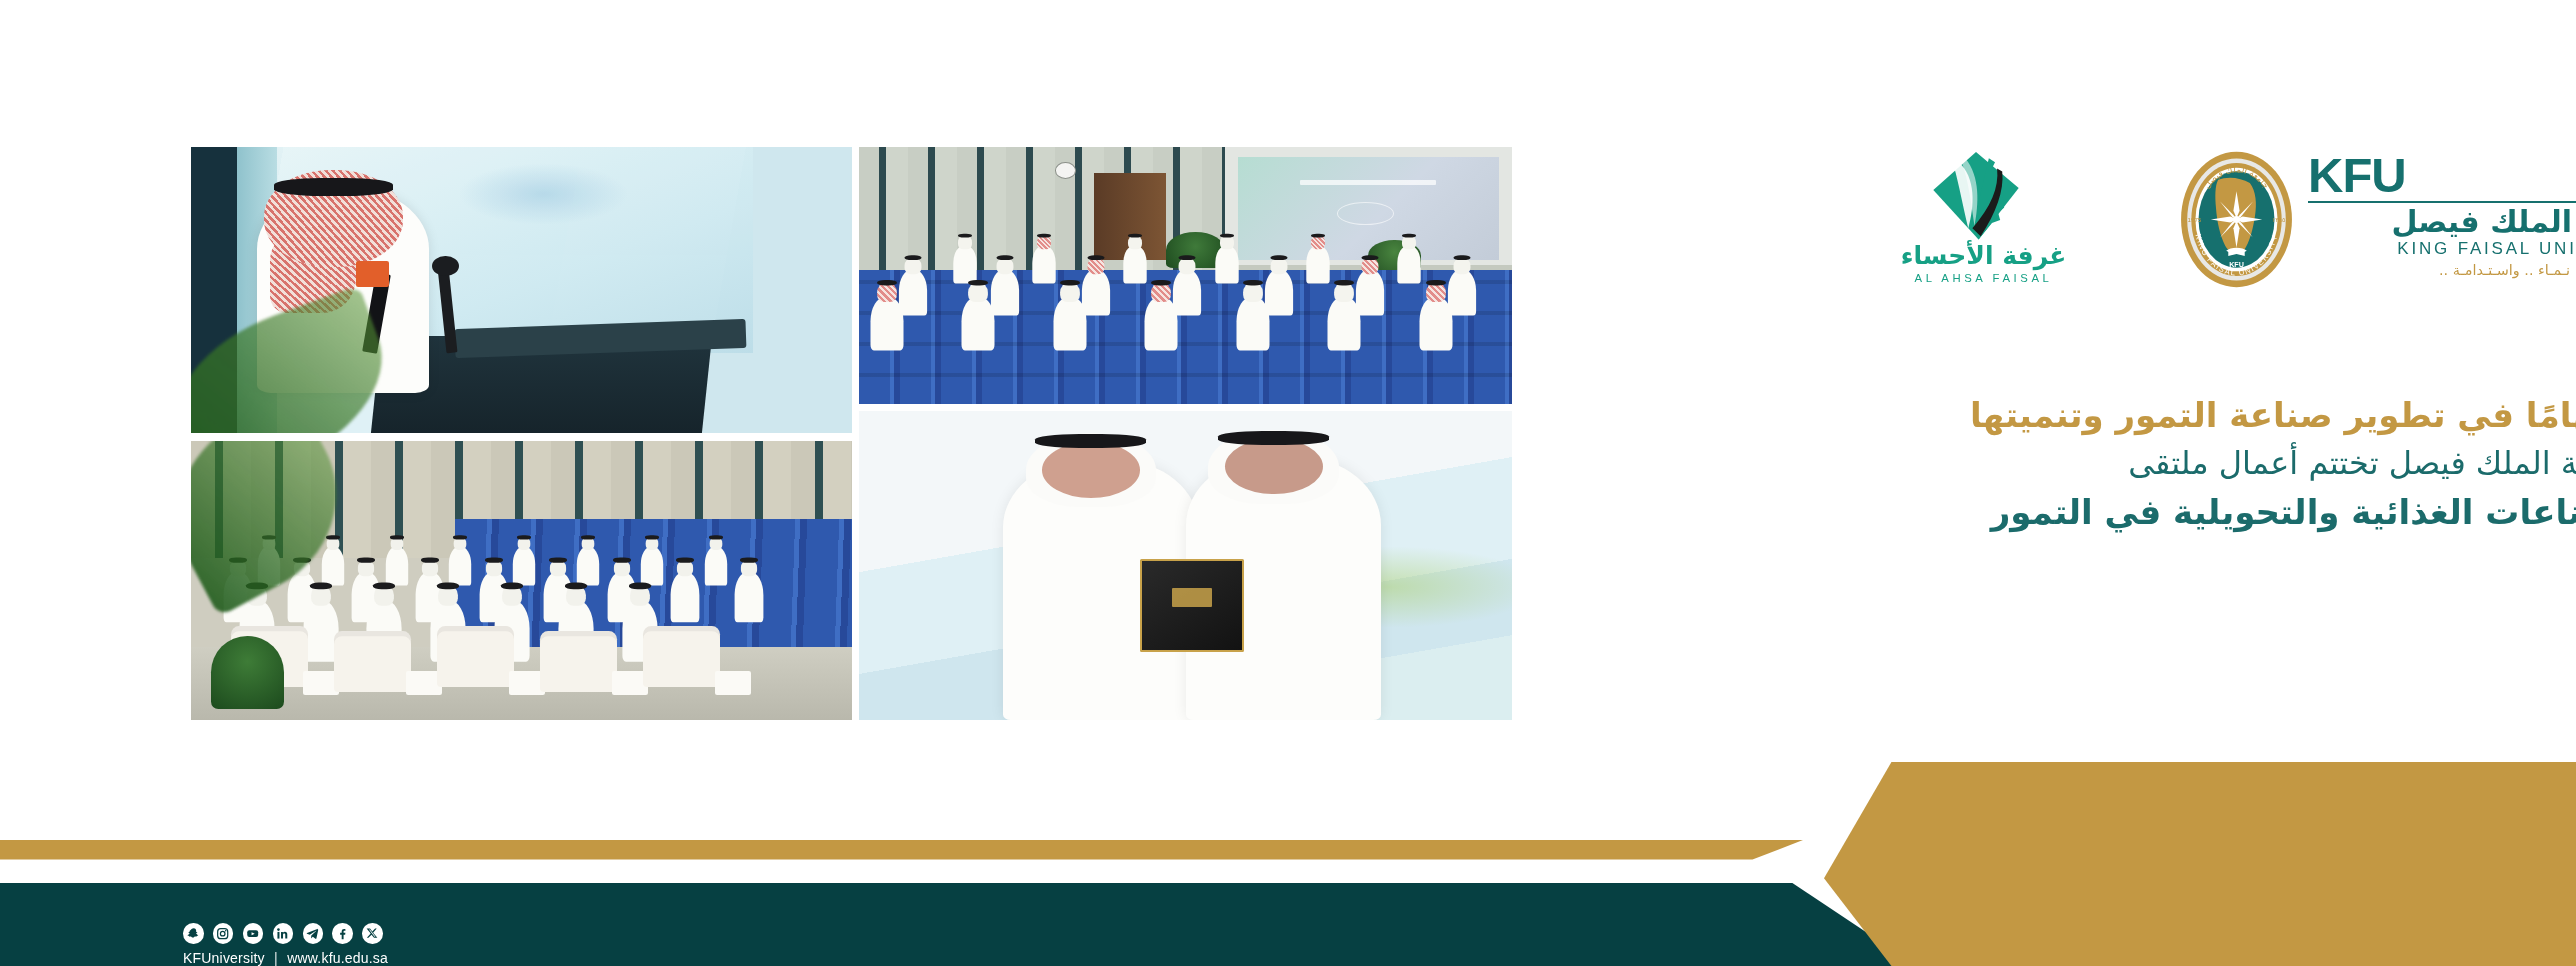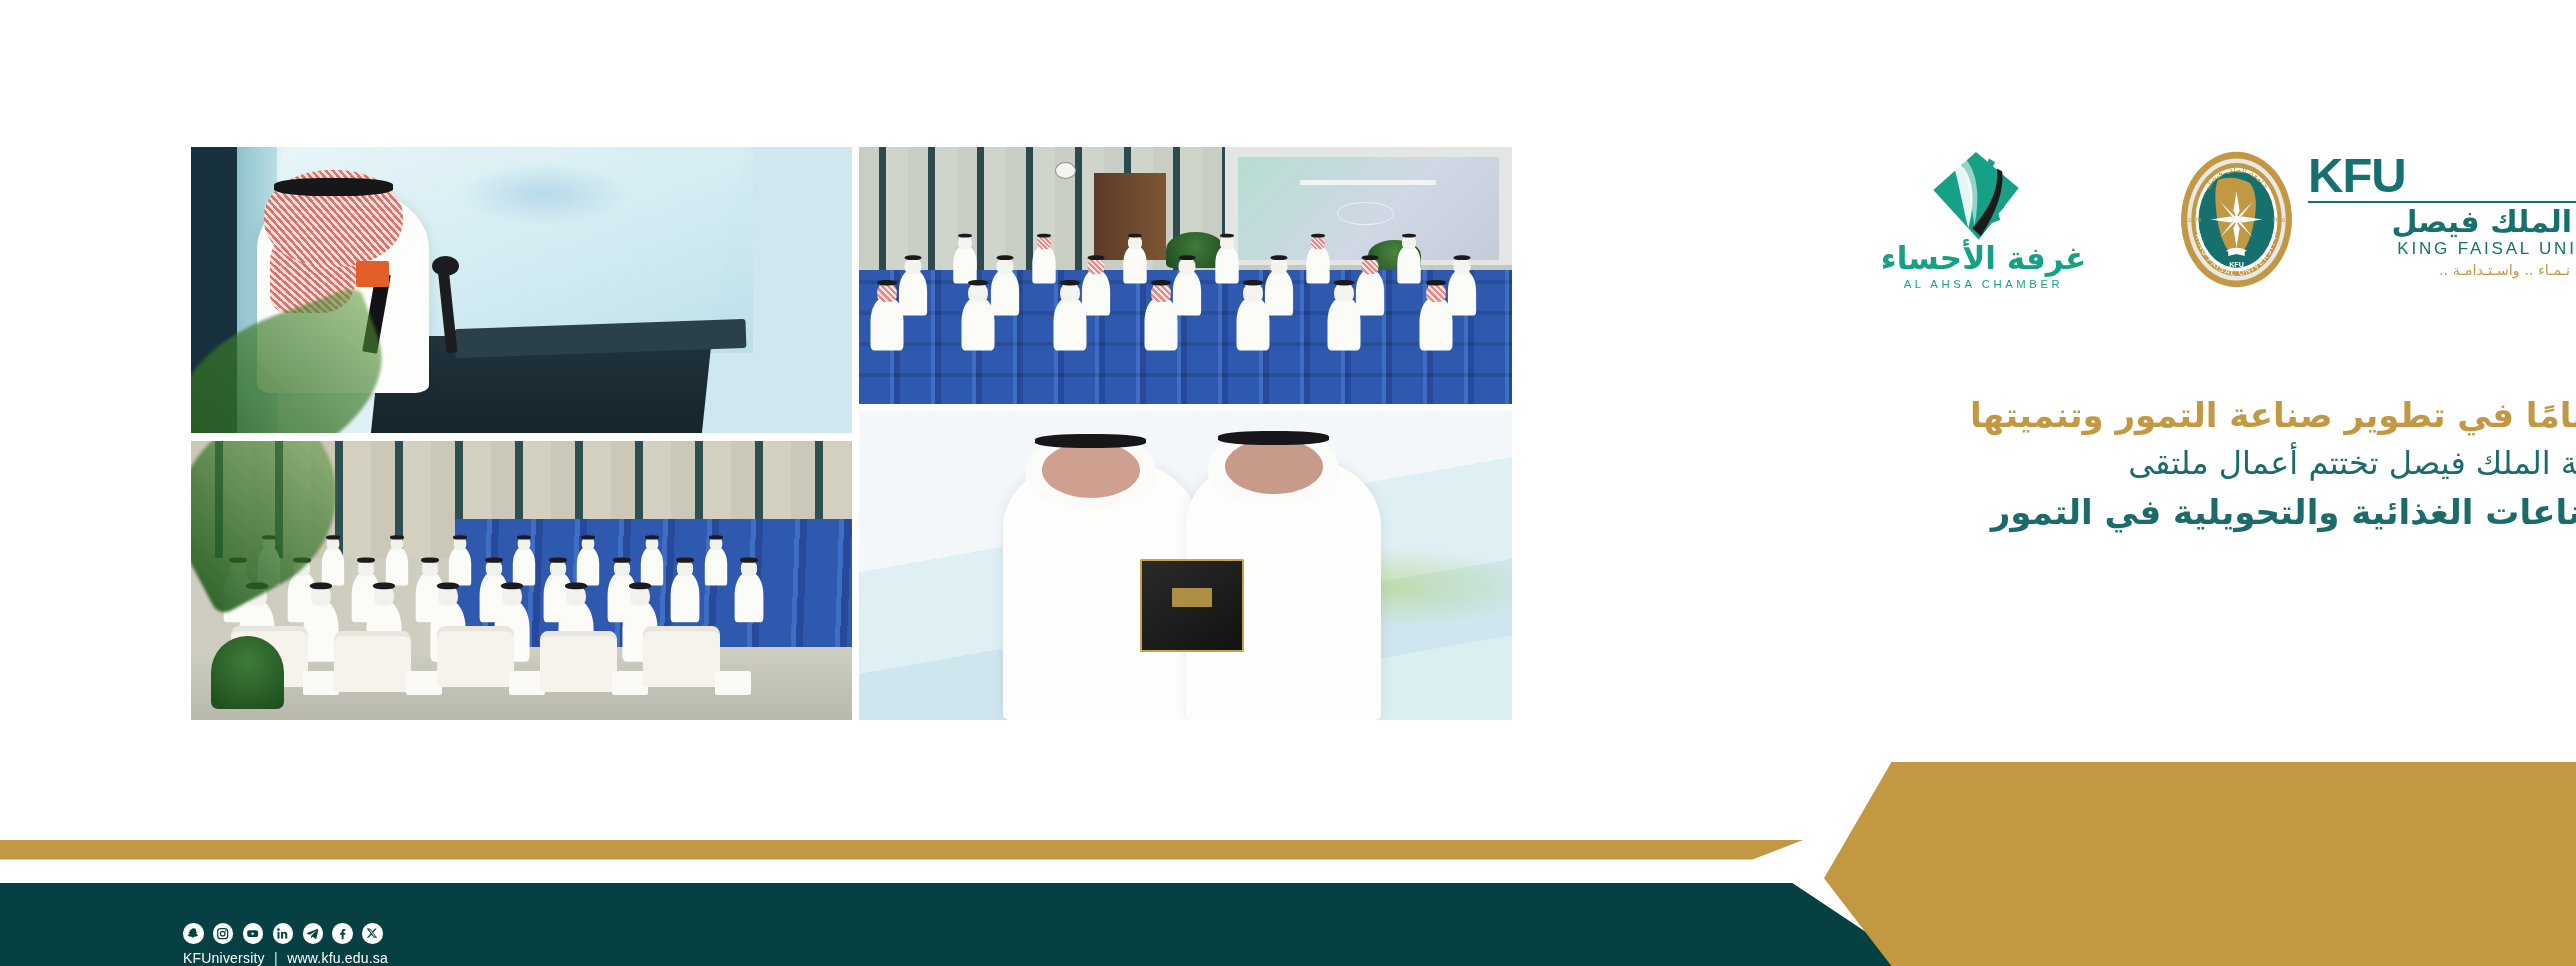--- a/index.html
+++ b/index.html
@@ -137,21 +137,21 @@
            background:linear-gradient(145deg,#2a2a2a,#121212);border:2.6px solid #c8a24a;border-radius:1.5px;}
   .br-plq:after{content:"";position:absolute;left:30%;top:30%;width:40%;height:22%;
            background:#c8a24a;border-radius:1px;opacity:.85;}
 
   
   .logos { position:absolute; left:1824px; top:149px; width:845px; height:155px; }
 
   .ahsa { position:absolute; left:0; top:0; width:319px; height:155px; }
   .ahsa-mark{ position:absolute; left:103px; top:2.1px; width:98px; height:90px; }
   .ahsa-cap { position:absolute; left:0; top:94px; width:319px; text-align:center; }
-  .ahsa-ar  { font-size:31px; font-weight:700; color:#16a085; line-height:1.02;
+  .ahsa-ar  { font-size:25px; font-weight:700; color:#16a085; line-height:1.02;
               font-family:"DejaVu Sans", sans-serif; direction:rtl; }
   .ahsa-en  { font-size:11.3px; letter-spacing:3.6px; color:#16a085; margin-top:3.1px;
               font-family:"Liberation Sans", sans-serif; }
 
   .kfu { position:absolute; left:355px; top:0; width:489px; height:155px; }
   .kfu-seal { position:absolute; left:0; top:1px; width:115px; height:139px; }
   .kfu-txt  { position:absolute; left:129px; top:4.1px; width:361px; }
   .kfu-abbr { font-size:49px; font-weight:700; color:#16706e; line-height:.92;
               letter-spacing:-1px; font-family:"Liberation Sans", sans-serif; }
   .kfu-rule { height:2.1px; background:#16706e; margin:3.1px 0 3.1px; width:100%; }
@@ -334,21 +334,21 @@
         <path d="M120 14 L132 22 L126 34 L140 42 L132 54 L146 62 L138 76
                  L150 86 L140 98 L150 110 L138 120 L142 134 L126 140
                  L100 172 L88 150 Z" fill="#16A085"></path>
         <path d="M146 40 C150 78 134 120 104 166 L88 150
                  C124 108 140 72 136 34 Z" fill="#1b1b1b"></path>
         <path d="M60 20 C96 52 92 108 80 150 C70 110 62 64 52 30 Z" fill="#ffffff" opacity=".9"></path>
         <path d="M74 14 C104 50 100 104 92 146 C86 104 80 58 68 24 Z" fill="#ffffff" opacity=".55"></path>
       </svg>
       <div class="ahsa-cap">
         <div class="ahsa-ar">غرفة الأحساء</div>
-        <div class="ahsa-en">AL AHSA CHAMBER</div>
+        <div class="ahsa-en">AL AHSA FAISAL</div>
       </div>
     </div>
 
     <div class="kfu">
       <svg class="kfu-seal" viewBox="0 0 224 270">
         <ellipse cx="112" cy="135" rx="108" ry="132" fill="#C39843"></ellipse>
         <ellipse cx="112" cy="135" rx="96" ry="119" fill="#e8e8e6"></ellipse>
         <ellipse cx="112" cy="135" rx="88" ry="110" fill="#C39843"></ellipse>
         <ellipse cx="112" cy="135" rx="80" ry="101" fill="#ffffff"></ellipse>
         <ellipse cx="112" cy="135" rx="74" ry="94" fill="#16706E"></ellipse>

